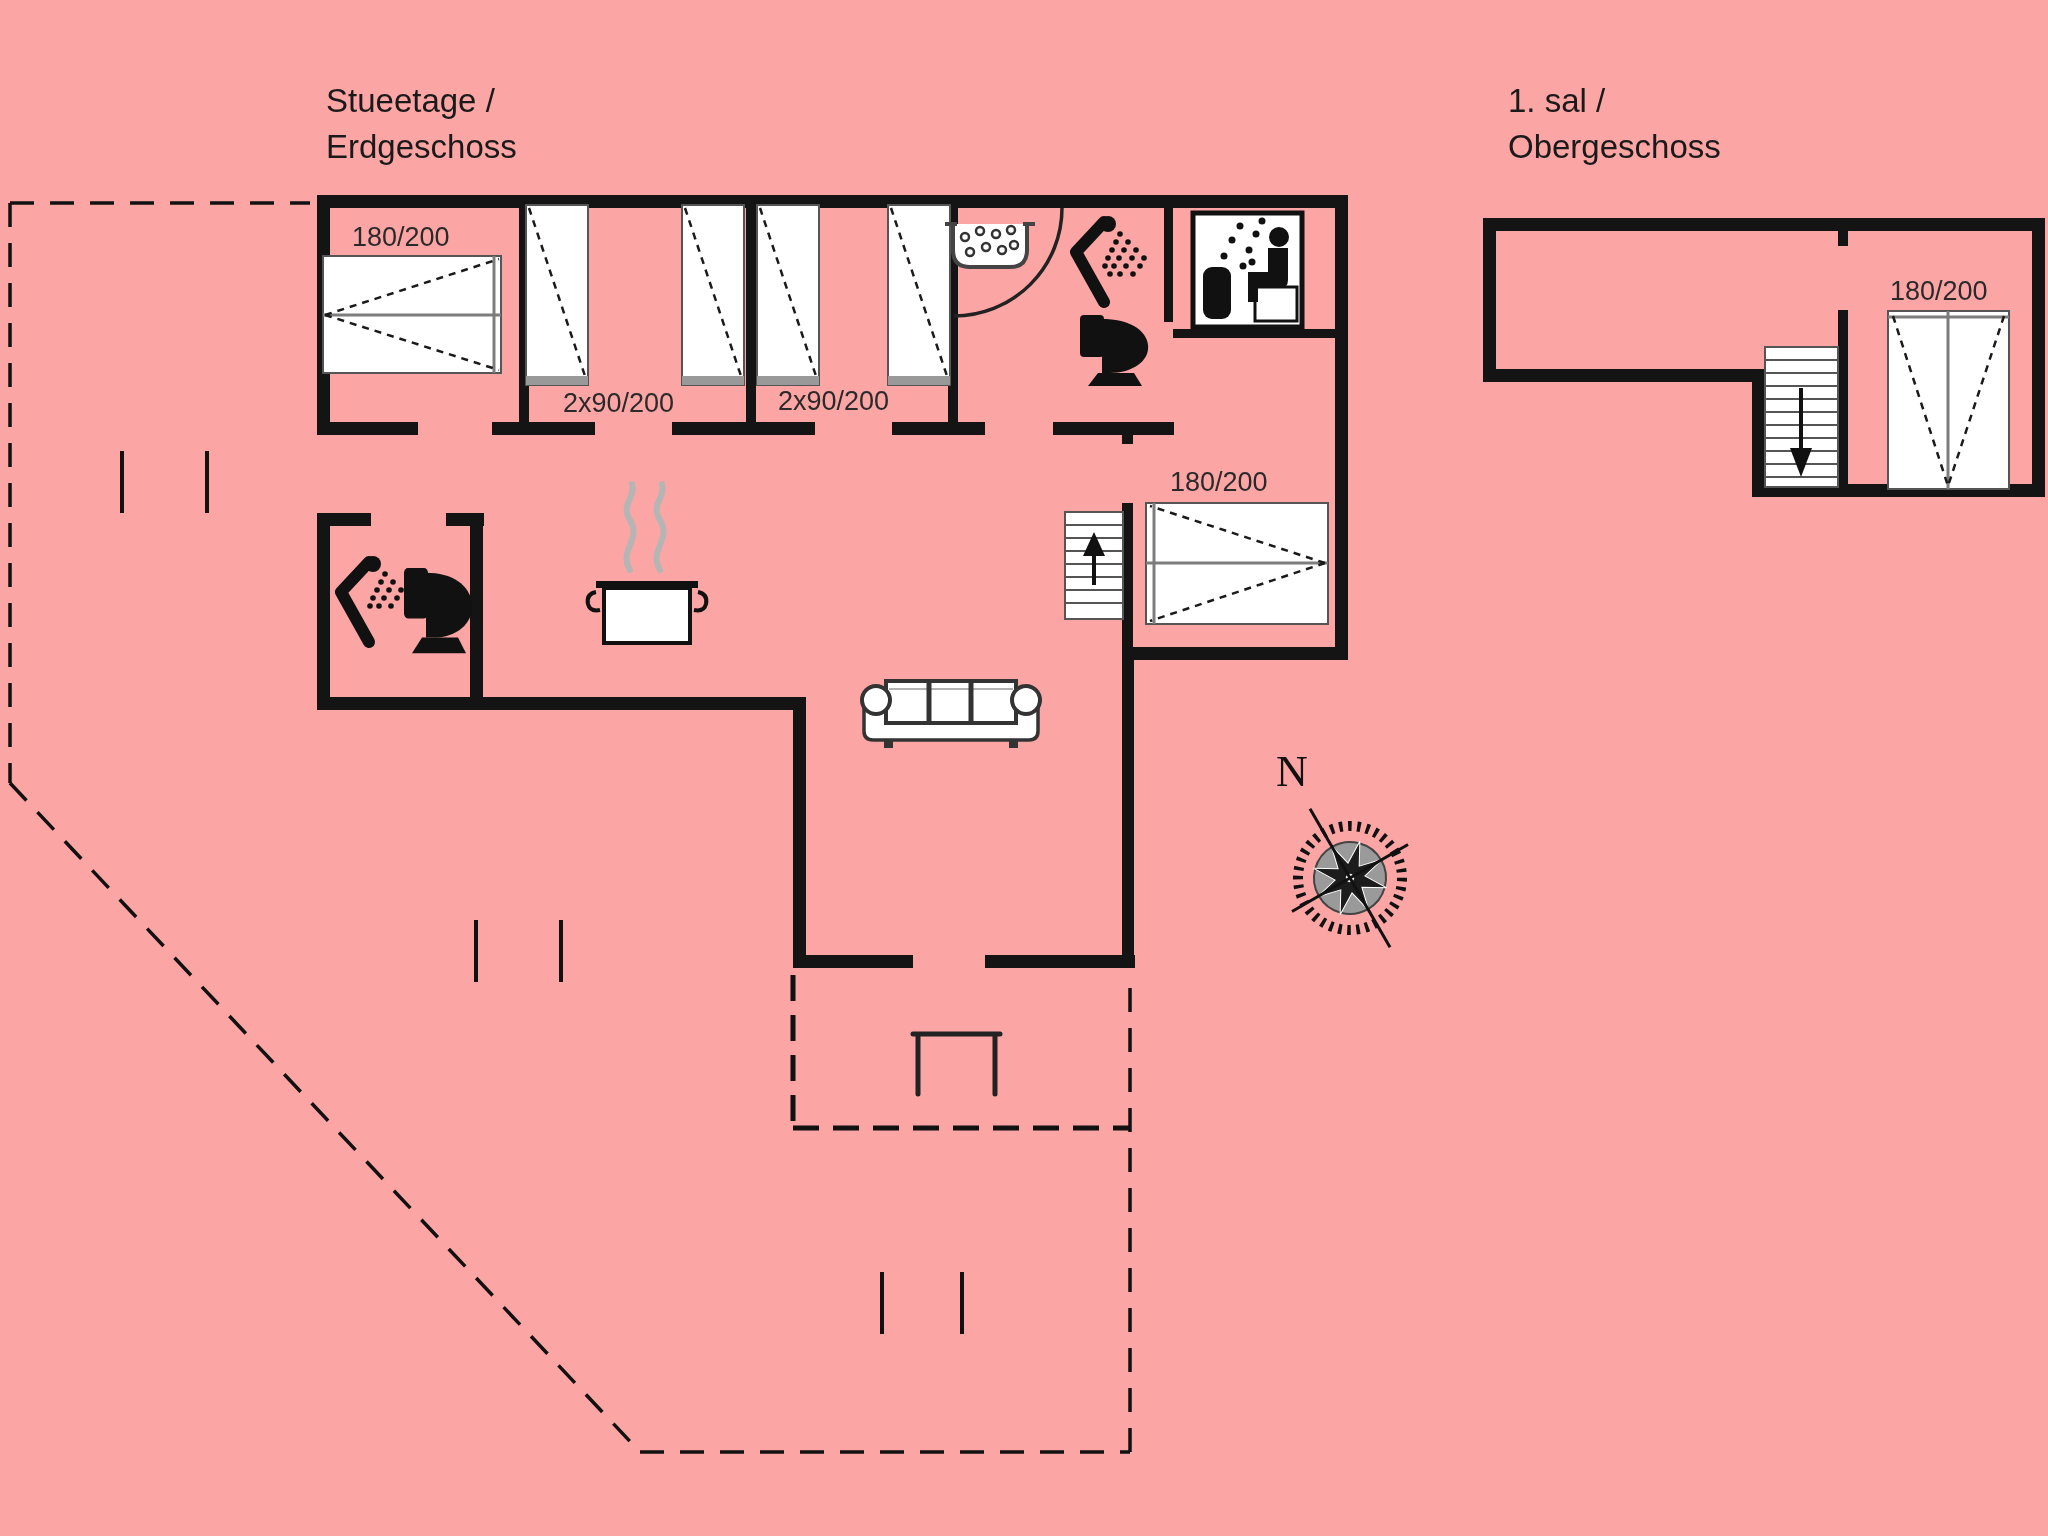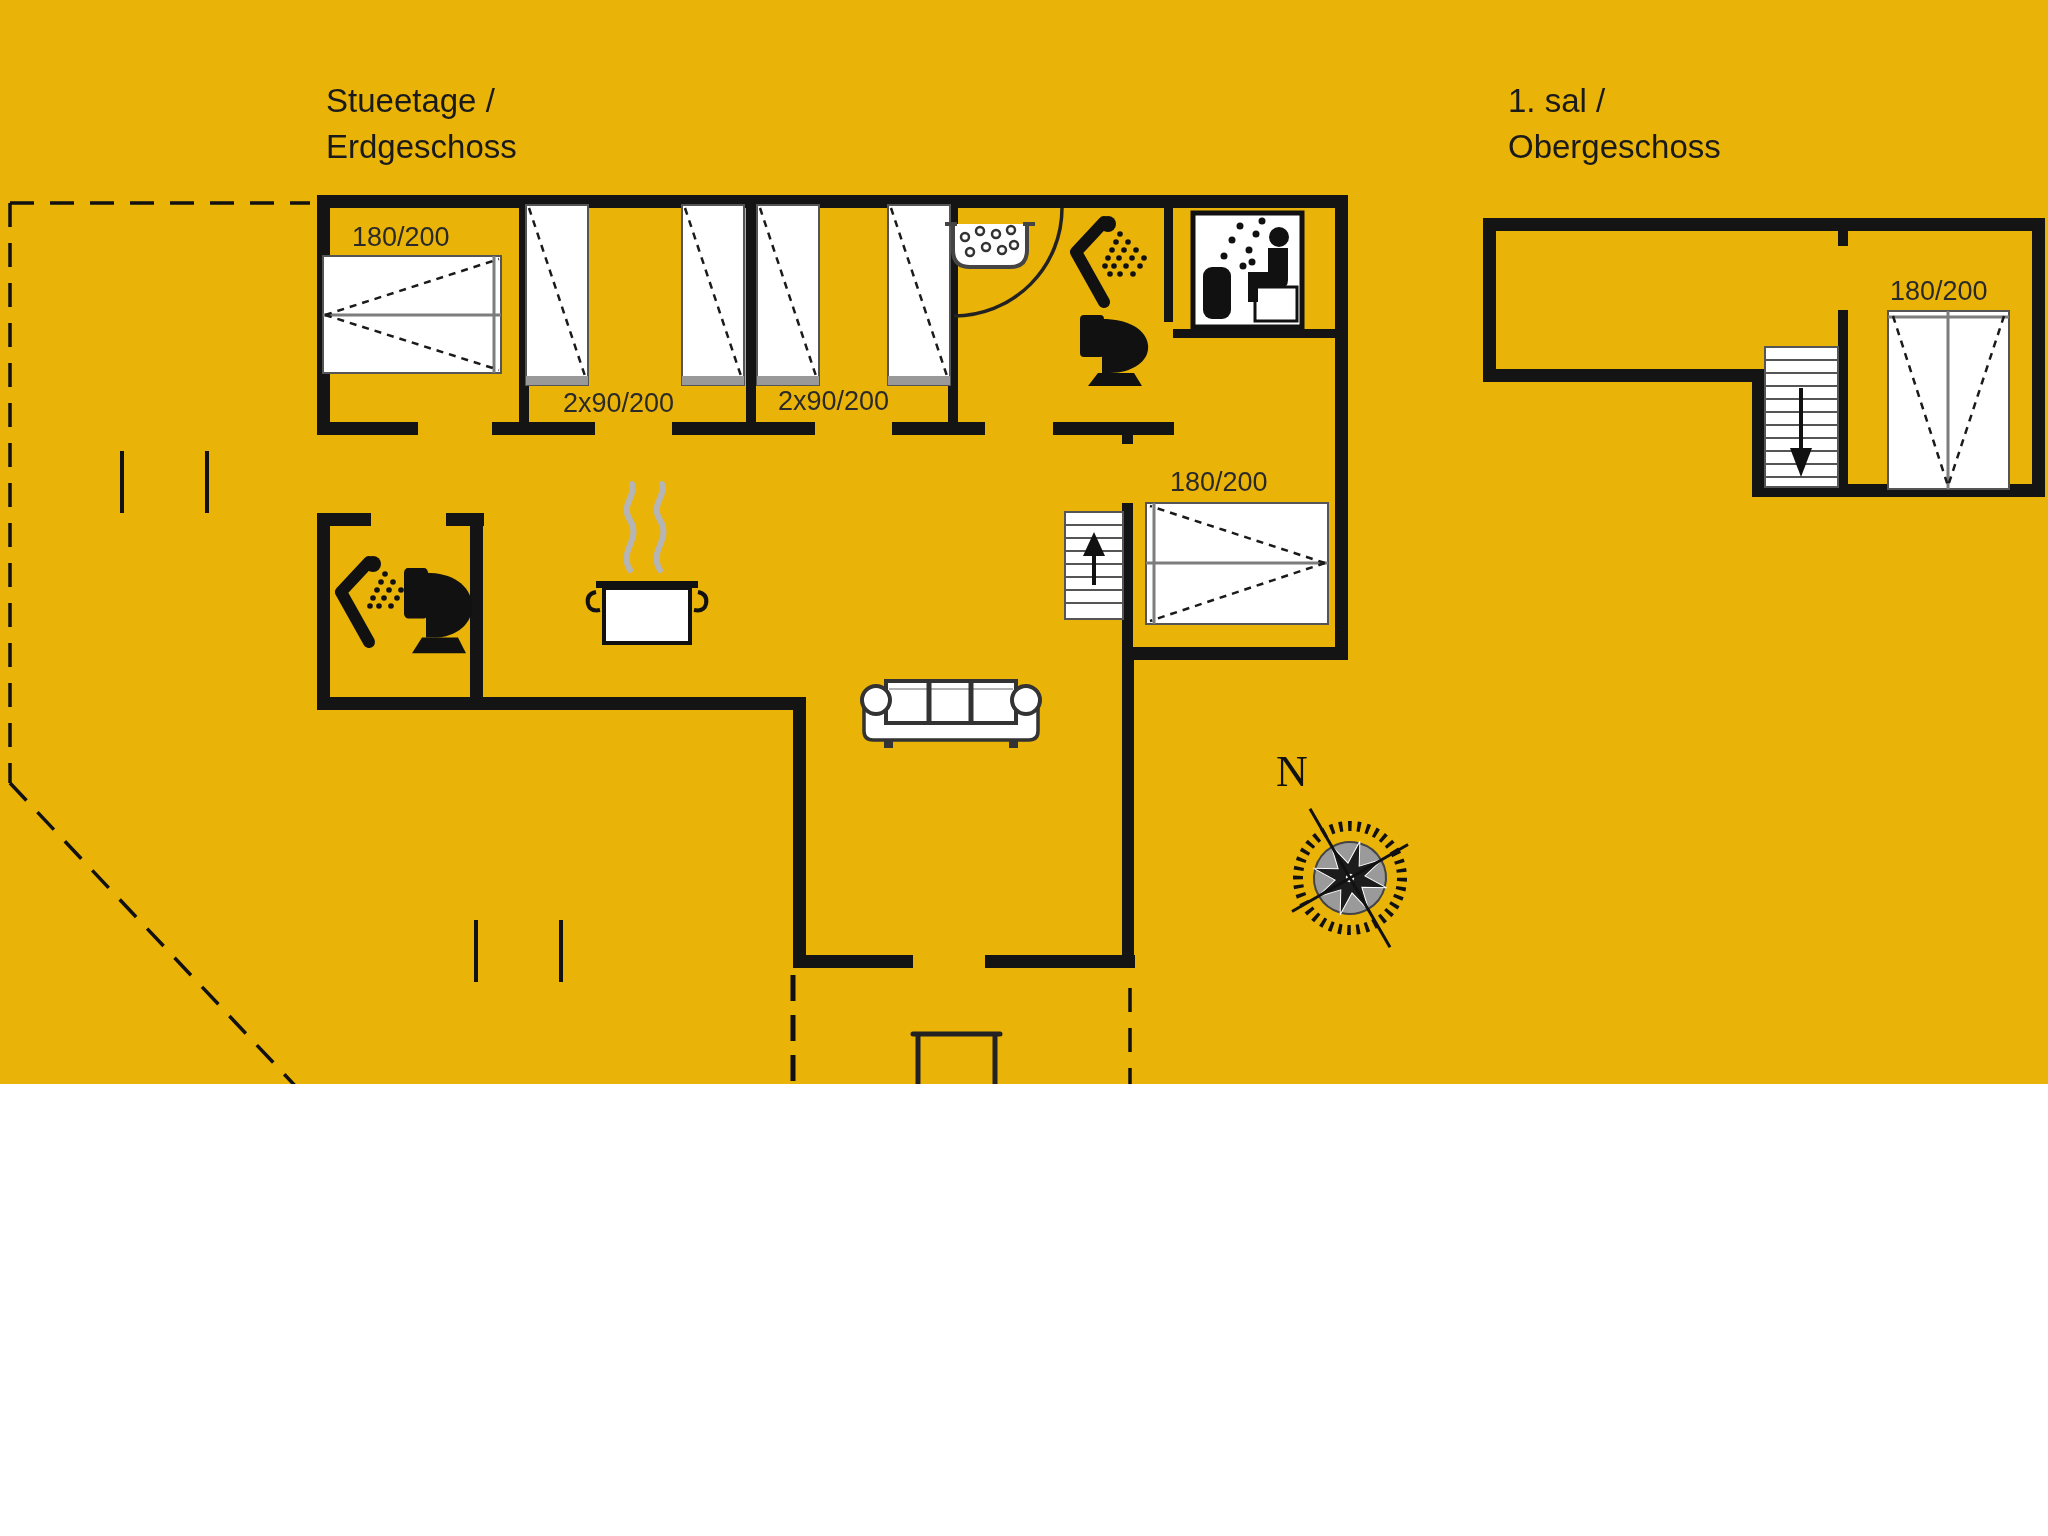--- a/index.html
+++ b/index.html
@@ -1,16 +1,16 @@
 <!DOCTYPE html>
 <html><head>
 <meta charset="utf-8">
 <style>
   html,body{margin:0;padding:0;background:#ffffff;}
-  .canvas{position:relative;width:2048px;height:1084px;background:#eab308;overflow:hidden;}
+  .canvas{position:relative;width:2048px;height:1536px;background:#fca5a5;overflow:hidden;}
   svg{position:absolute;left:0;top:0;}
   .title-text{font-family:"Liberation Sans","DejaVu Sans",sans-serif;font-size:33px;fill:#1a1a1a;}
   .dim-label{font-family:"Liberation Sans","DejaVu Sans",sans-serif;font-size:27px;fill:#2a2a2a;}
   .north-text{font-family:"Liberation Serif","DejaVu Serif",serif;font-size:44px;fill:#111;}
   .wall{fill:#141414;}
   .thinline{stroke:#555;stroke-width:2;fill:#fff;}
   .greyline{stroke:#7d7d7d;stroke-width:3;fill:none;}
   .dashdiag{stroke:#1a1a1a;stroke-width:2.5;fill:none;stroke-dasharray:7 6;}
   .boundary{stroke:#111;stroke-width:3.5;fill:none;stroke-dasharray:24 16;}
   .terrace{stroke:#111;stroke-width:5;fill:none;stroke-dasharray:26 14;}

